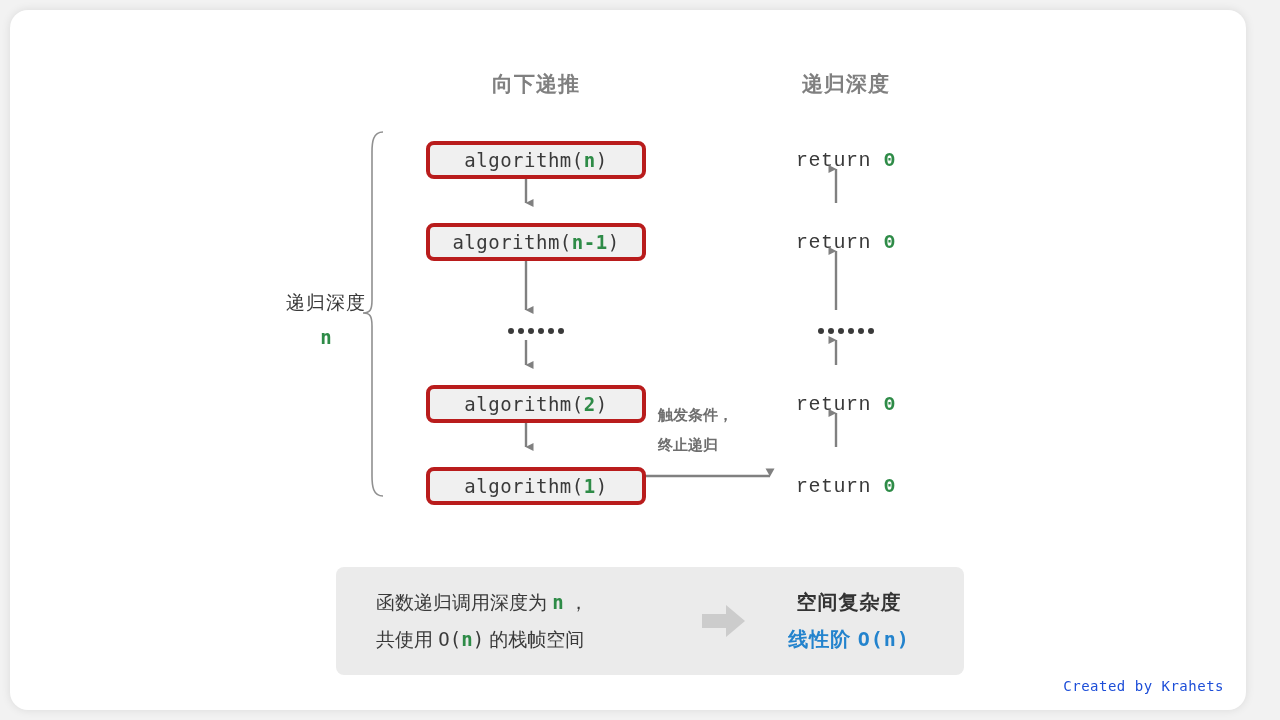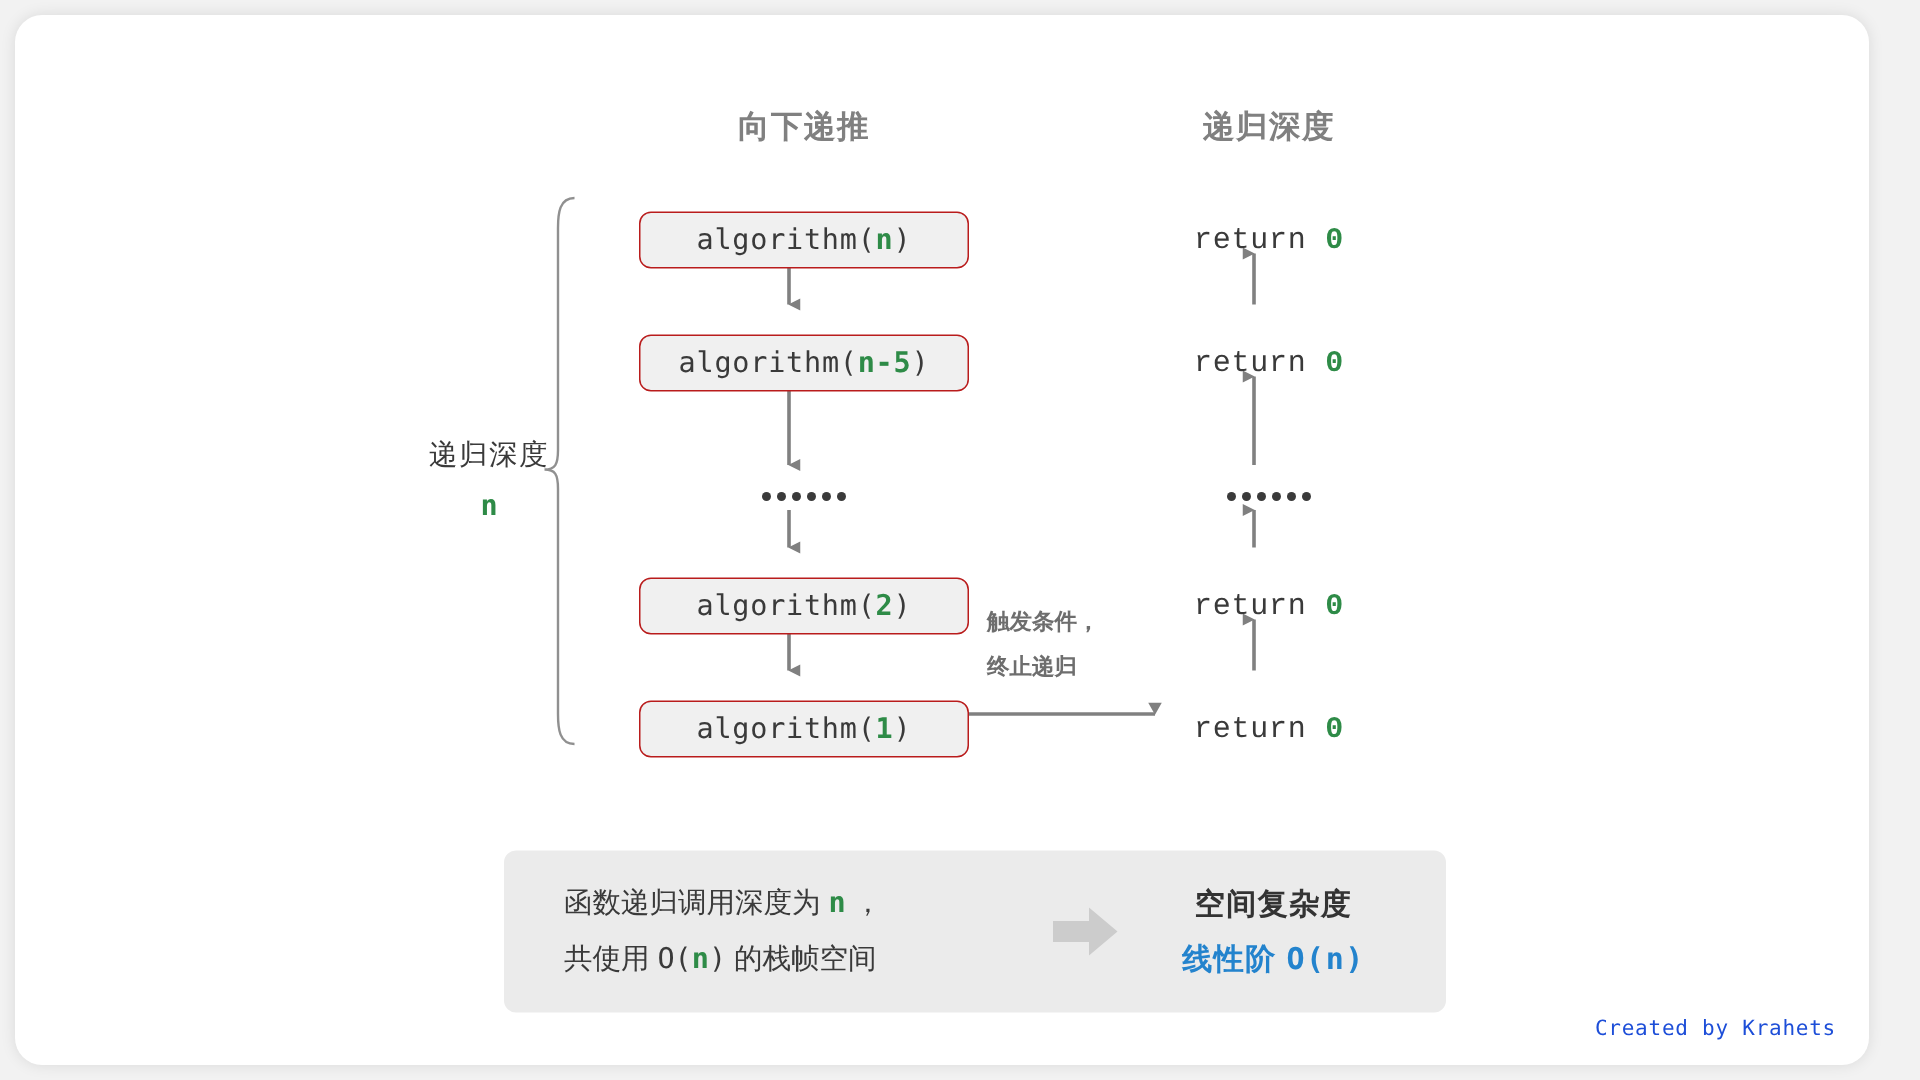--- a/index.html
+++ b/index.html
@@ -40,21 +40,21 @@
   #header-up    { left: 836px; top: 60px; }
 
   
   .callbox {
     position: absolute;
     left: 416px;
     width: 220px;
     height: 38px;
     box-sizing: border-box;
     background: #f0f0f0;
-    border: 1px solid #b91c1c;
+    border: 4px solid #b91c1c;
     border-radius: 8px;
     display: flex;
     align-items: center;
     justify-content: center;
     font-family: "DejaVu Sans Mono", "Liberation Mono", monospace;
     font-size: 19px;
     color: #3a3a3a;
     letter-spacing: 0.5px;
   }
   .callbox .arg {
@@ -270,21 +270,21 @@
     </div>
 
     <div class="callbox" id="box-n">
       <span>algorithm(</span>
         <span class="arg">n</span>
         <span>)</span>
     </div>
 
     <div class="callbox" id="box-n1">
       <span>algorithm(</span>
-        <span class="arg">n-5</span>
+        <span class="arg">n-1</span>
         <span>)</span>
     </div>
 
     <div class="callbox" id="box-2">
       <span>algorithm(</span>
         <span class="arg">2</span>
         <span>)</span>
     </div>
 
     <div class="callbox" id="box-1">

